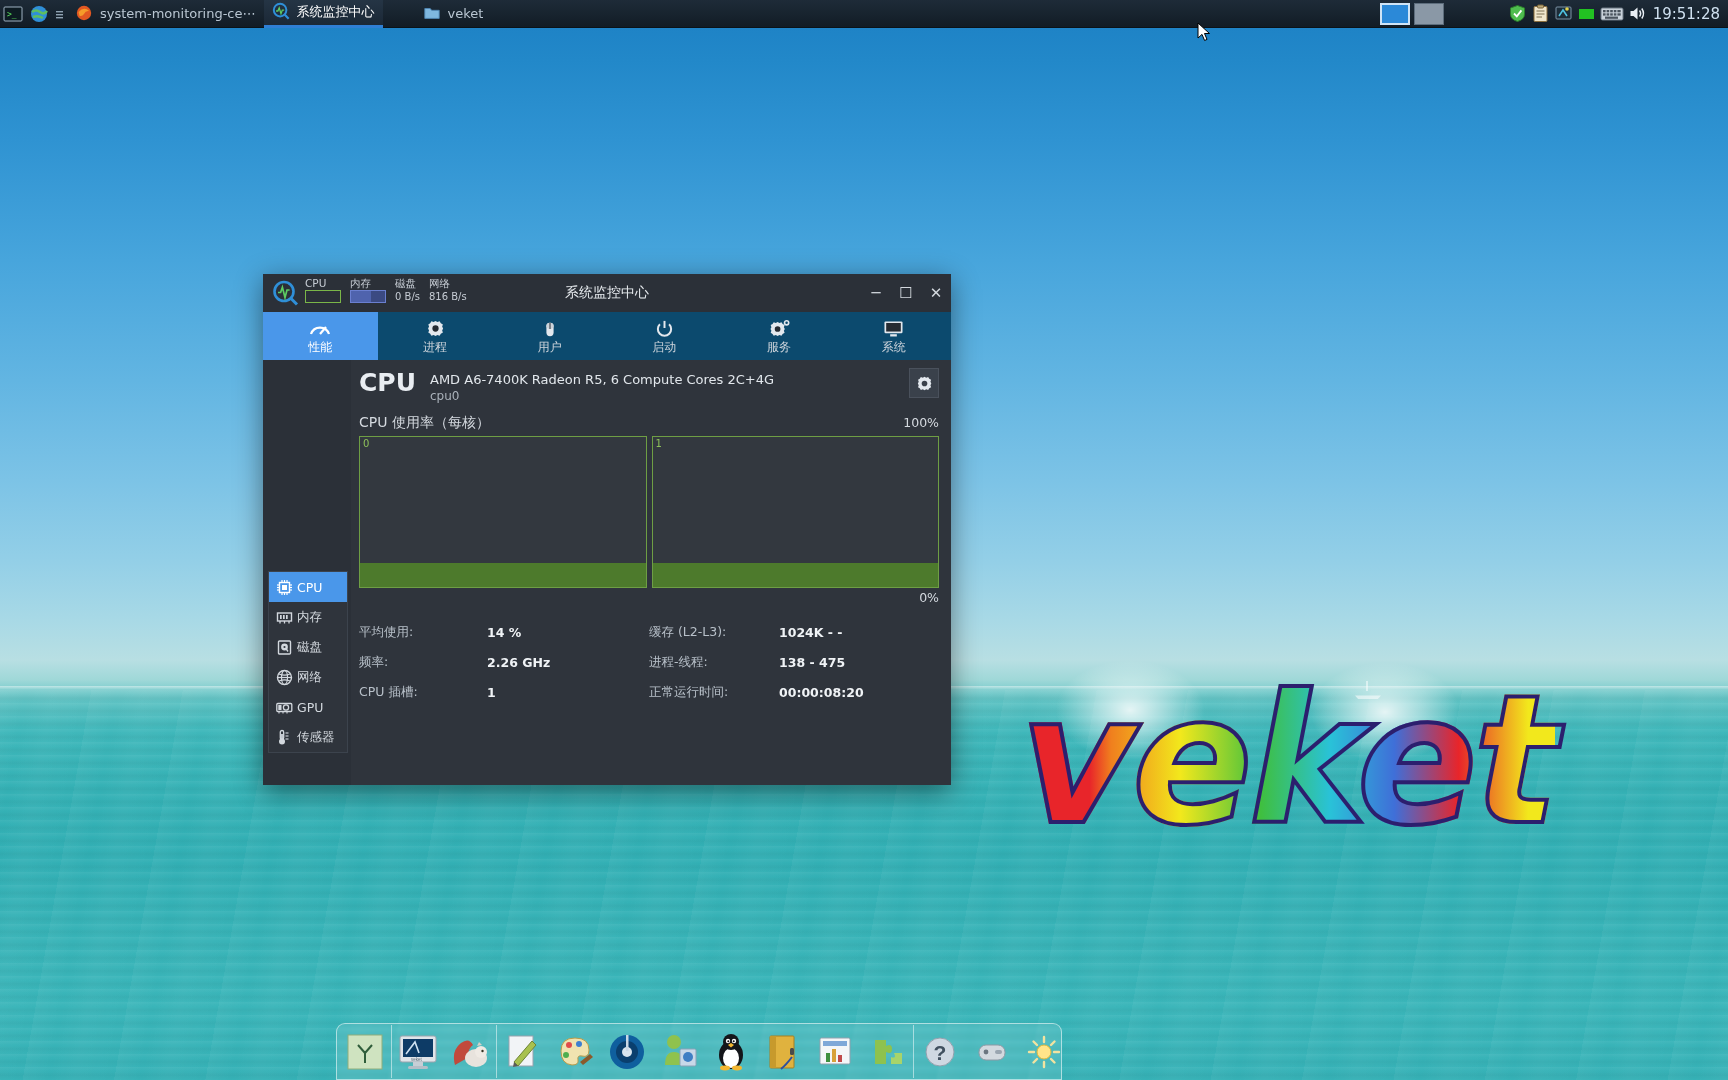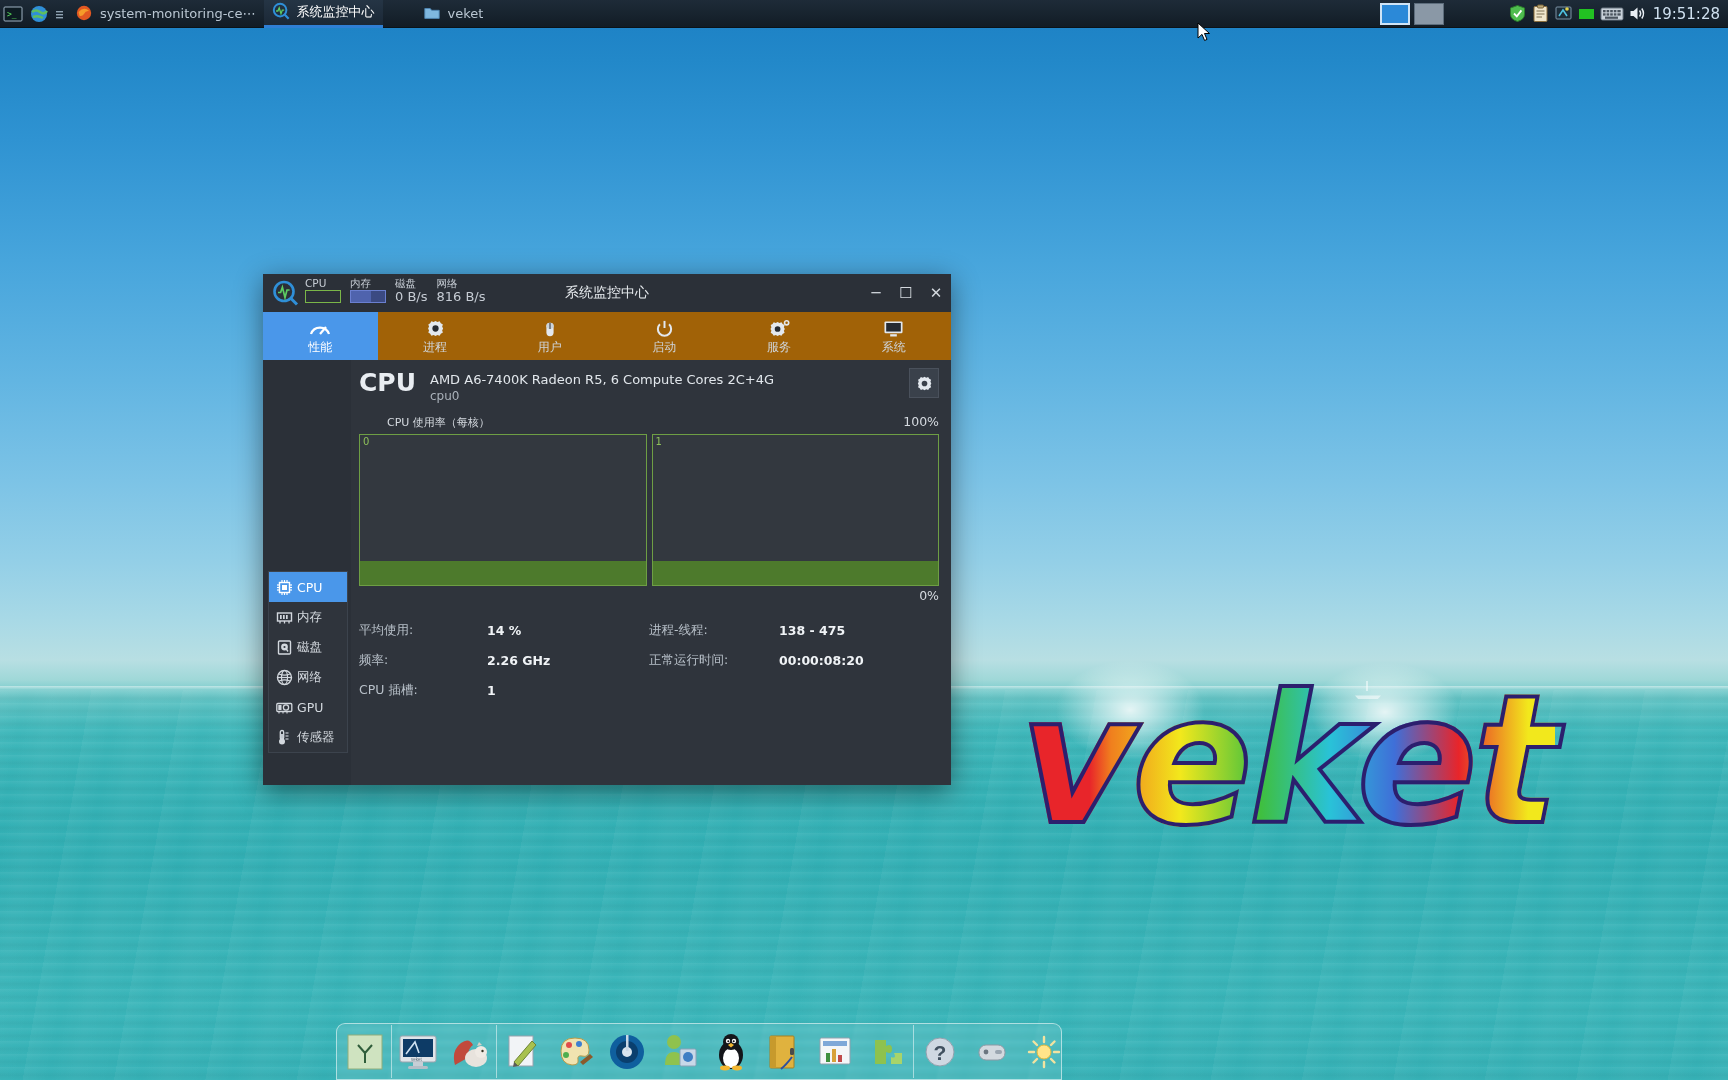--- a/index.html
+++ b/index.html
@@ -124,32 +124,32 @@
     height: 38px; background: #2b3038; display: flex; align-items: center;
     padding-left: 8px; position: relative;
   }
   #tb-logo { width: 28px; height: 28px; flex: 0 0 auto; margin-right: 6px; }
   #tb-meters { display: flex; align-items: flex-start; height: 36px; padding-top: 2px; }
   .meter-col { display: flex; flex-direction: column; margin-right: 9px; }
   .meter-lbl { font-size: 10.5px; color: #c6ccd4; line-height: 13px; }
   .meter-bar { width: 36px; height: 13px; border: 1px solid #7ab648; background: #2b3038; }
   .meter-bar.mem { border-color: #6a7fd0; background: #3b4a82; }
   .meter-bar.mem i { display: block; width: 58%; height: 100%; background: #4f63ad; }
-  .meter-val { font-size: 13px; color: #c6ccd4; line-height: 13px; }
+  .meter-val { font-size: 10px; color: #c6ccd4; line-height: 13px; }
   #win-title {
     position: absolute; left: 0; right: 0; top: 0; height: 38px;
     display: flex; align-items: center; justify-content: center;
     font-size: 14px; color: #e6eaee; pointer-events: none;
   }
   #tb-btns { margin-left: auto; display: flex; align-items: center; height: 38px; z-index: 3; }
   .tb-btn { width: 30px; height: 30px; display: flex; align-items: center;
             justify-content: center; color: #d3d8de; font-size: 15px; }
 
   
-  #tabs { display: flex; height: 48px; background: #a16207; }
+  #tabs { display: flex; height: 48px; background: #0c4a6e; }
   .tab { flex: 1 1 0; display: flex; flex-direction: column; align-items: center;
          justify-content: center; gap: 1px; color: #cfd5dc; }
   .tab.active { background: #4a97ea; color: #ffffff; }
   .tab .t-ico { height: 20px; display: flex; align-items: center; }
   .tab .t-lbl { font-size: 12px; line-height: 14px; }
 
   
   #body { display: flex; height: 425px; }
   #sidebar { width: 88px; background: #2b3038; position: relative; }
   #sidenav {
@@ -165,21 +165,21 @@
   #cpu-head { display: flex; align-items: flex-start; gap: 14px; }
   #cpu-big { font-size: 25px; font-weight: bold; color: #e9edf2; line-height: 30px; }
   #cpu-model { font-size: 13px; color: #e2e7ec; line-height: 18px; padding-top: 3px; }
   #cpu-sub { font-size: 12px; color: #aab2bb; line-height: 15px; }
   #gear-btn {
     margin-left: auto; width: 30px; height: 30px; background: #3a414b;
     border: 1px solid #4a515c; display: flex; align-items: center; justify-content: center;
     flex: 0 0 auto;
   }
   #usage-row { display: flex; align-items: baseline; margin-top: 10px; }
-  #usage-lbl { font-size: 11px; color: #d5dae0; margin-left: 28px; }
+  #usage-lbl { font-size: 14px; color: #d5dae0; }
   #usage-max { margin-left: auto; font-size: 12.5px; color: #d5dae0; }
   #cores { display: flex; gap: 5px; margin-top: 4px; }
   .core {
     flex: 1 1 0; height: 152px; border: 1px solid #6e9e44; background: #33383f;
     position: relative;
   }
   .core .cnum { position: absolute; left: 3px; top: 1px; font-size: 10px; color: #8ec05a; }
   .core .fill { position: absolute; left: 0; right: 0; bottom: 0; background: #4d7a2c; }
   #usage-min { text-align: right; font-size: 12.5px; color: #d5dae0; margin-top: 2px; }
   #stats { display: flex; margin-top: 12px; justify-content: space-between; }
@@ -692,20 +692,24 @@
             <span class="stat-k">频率:</span>
             <span class="stat-v">2.26 GHz</span>
           </div>
           <div class="stat-row">
             <span class="stat-k">CPU 插槽:</span>
             <span class="stat-v">1</span>
           </div>
         </div>
         <div class="stat-col right">
           <div class="stat-row">
+            <span class="stat-k">缓存 (L2-L3):</span>
+            <span class="stat-v">1024K - -</span>
+          </div>
+          <div class="stat-row">
             <span class="stat-k">进程-线程:</span>
             <span class="stat-v">138 - 475</span>
           </div>
           <div class="stat-row">
             <span class="stat-k">正常运行时间:</span>
             <span class="stat-v">00:00:08:20</span>
           </div>
         </div>
       </div>
 

